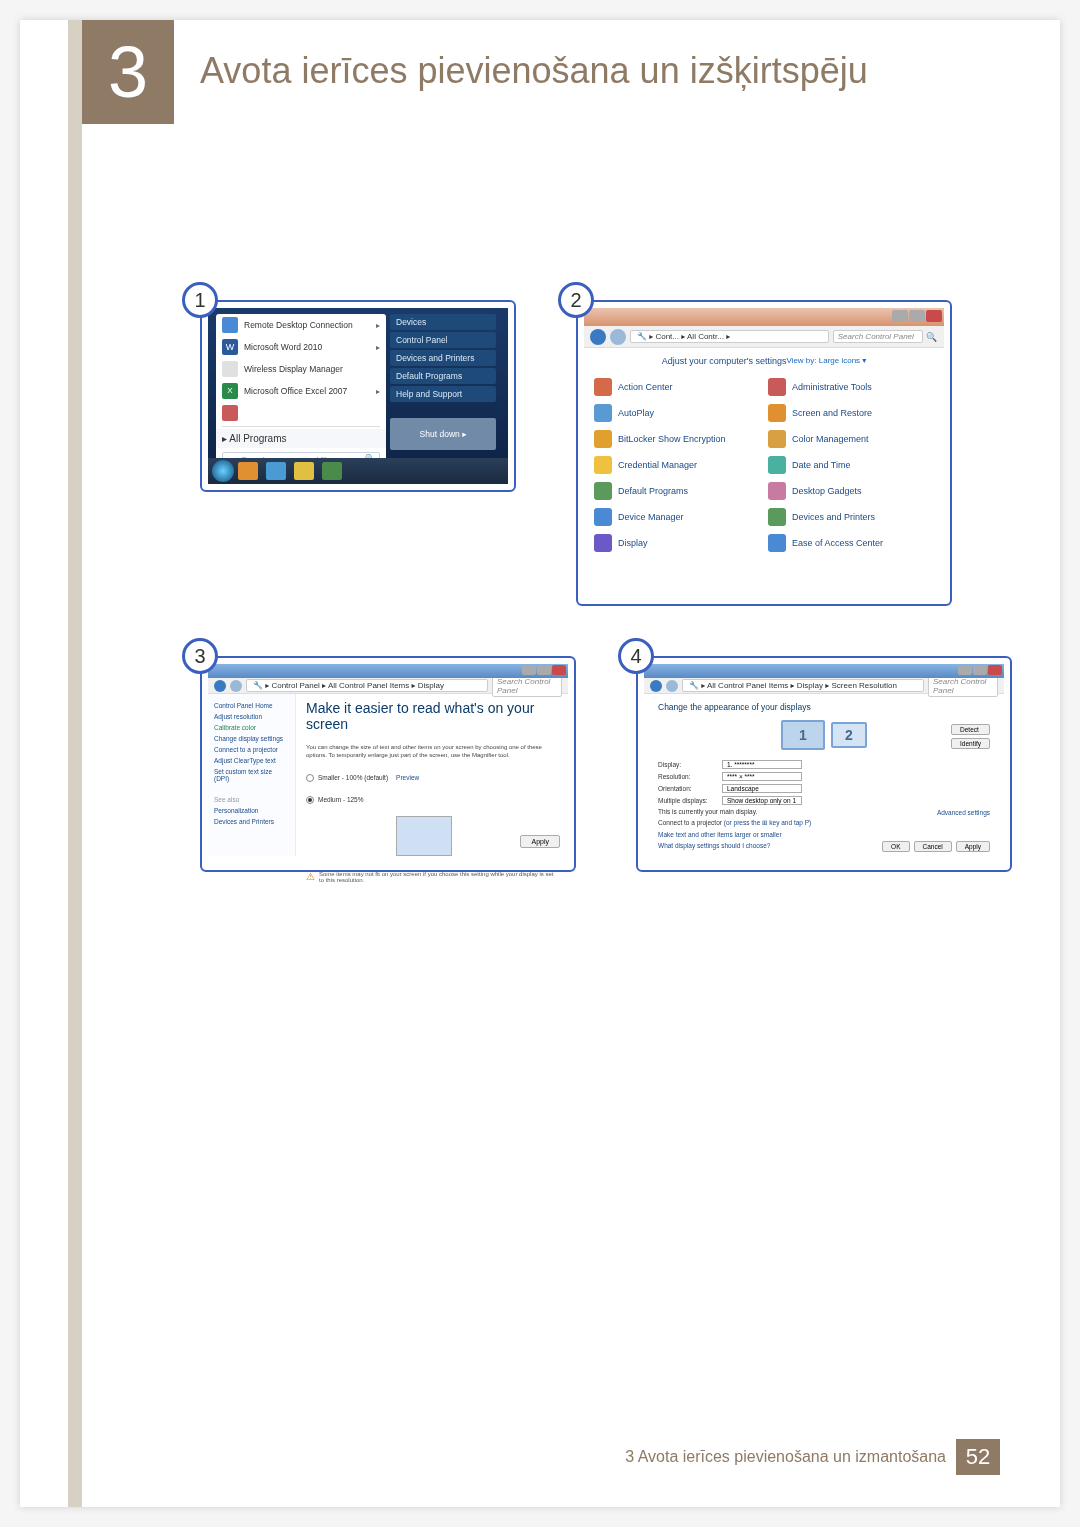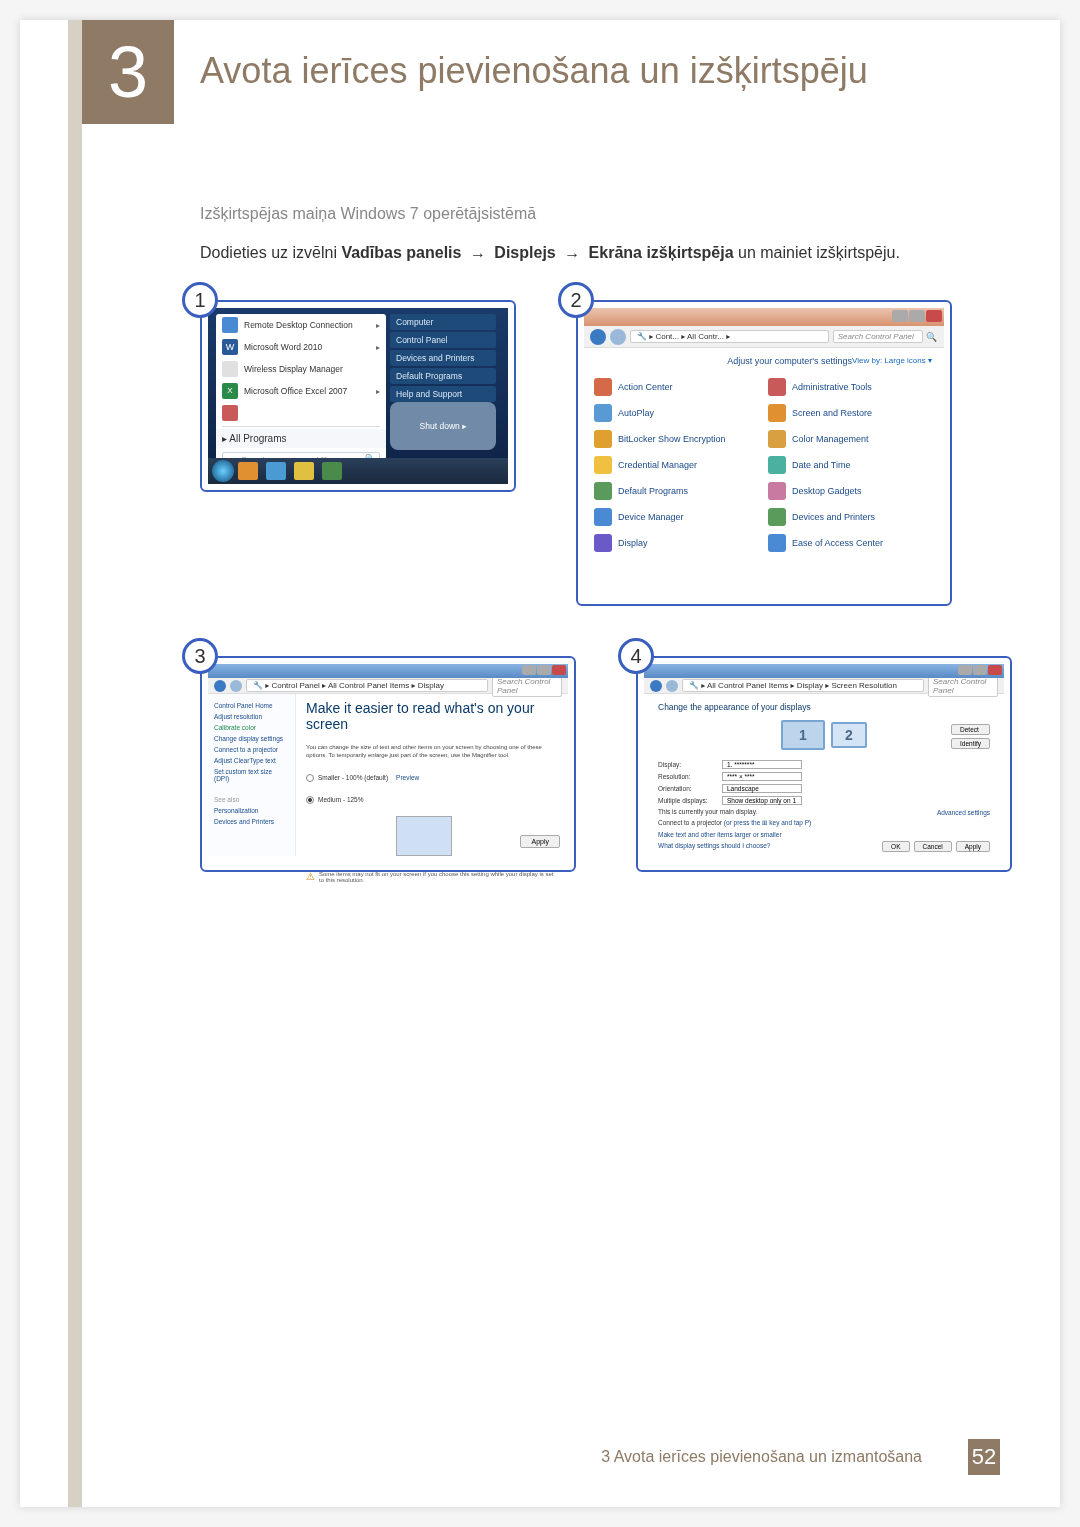--- a/index.html
+++ b/index.html
@@ -102,35 +102,35 @@
     .sm-left { position:absolute; left:8px; top:6px; width:170px; height:170px; background:#fff; border-radius:3px; }
     .sm-item { display:flex; align-items:center; padding:3px 6px; color:#333; font-size:8.5px; position:relative; }
     .sm-item .mi-ico { width:16px; height:16px; background:#e0e0e0; margin-right:6px; border-radius:2px; }
     .sm-item .chev { position:absolute; right:6px; font-size:8px; color:#666; }
     .sm-divider { height:1px; background:#ddd; margin:2px 6px; }
     .sm-allprogs { padding:4px 6px; background:#f5f7fa; color:#333; font-size:10px; }
     .sm-search { margin:4px 6px; padding:2px 18px; border:1px solid #c8d2e0; border-radius:2px; font-style:italic; color:#999; font-size:8px; position:relative; }
     .sm-search::after { content:"🔍"; position:absolute; right:4px; top:1px; font-size:8px; font-style:normal; }
     .sm-right { position:absolute; left:182px; top:6px; width:106px; }
     .sm-rbtn { background:#1e4a7a; color:#dbe8f5; padding:3px 6px; margin-bottom:2px; font-size:8.5px; border-radius:2px; }
-    .sm-shutdown { position:absolute; left:182px; bottom:34px; width:106px; background:#718aa8; color:#fff; padding:19px 6px; font-size:8.5px; border-radius:8px; text-align:center; }
+    .sm-shutdown { position:absolute; left:182px; bottom:34px; width:106px; background:#718aa8; color:#fff; padding:11px 6px; font-size:8.5px; border-radius:2px; text-align:center; }
     .taskbar { position:absolute; left:0; bottom:0; right:0; height:26px; background:linear-gradient(#2a3f5a,#1a2a3f); display:flex; align-items:center; padding-left:30px; gap:8px; }
     .taskbar .orb { width:22px; height:22px; background:radial-gradient(circle,#6bd0ff,#0a4a7a); border-radius:50%; position:absolute; left:4px; }
     .taskbar .ticon { width:20px; height:18px; border-radius:2px; }
     
     .shot2 { width:360px; height:290px; background:#fff; font-size:9px; position:relative; }
     .wtitle { height:18px; background:linear-gradient(#eac4b0,#d8936f); position:relative; }
     .wbtns { position:absolute; right:2px; top:2px; display:flex; gap:1px; }
     .wbtn { width:16px; height:12px; background:#aaa; border-radius:2px; }
     .wbtn.close { background:#c94a4a; }
     .addrbar { height:22px; background:#f0f0f0; display:flex; align-items:center; padding:0 6px; gap:4px; border-bottom:1px solid #ddd; }
     .navbtn { width:16px; height:16px; background:#3a7ac2; border-radius:50%; }
     .crumb { background:#fff; border:1px solid #ccc; padding:1px 6px; font-size:8px; border-radius:2px; flex:1; color:#333; }
     .searchfield { width:90px; background:#fff; border:1px solid #ccc; padding:1px 4px; font-size:8px; color:#888; font-style:italic; border-radius:2px; }
-    .cp-head { display:flex; justify-content:flex-end; padding:8px 12px; font-size:9px; }
+    .cp-head { display:flex; justify-content:center; padding:8px 12px; font-size:9px; }
     .cp-head .adjust { color:#1a4a8a; }
     .cp-head .viewby { color:#666; font-size:8px; }
     .cp-head .viewby span { color:#1a6ac2; }
     .cp-grid { display:flex; padding:0 10px; gap:8px; }
     .cp-col { flex:1; }
     .cp-link { display:flex; align-items:center; padding:4px 0; font-size:9px; color:#1a4a8a; }
     .cp-ico { width:18px; height:18px; margin-right:6px; border-radius:3px; }
     
     .shot3, .shot4 { width:360px; height:200px; background:#fff; font-size:7px; position:relative; }
     .w7title { height:14px; background:linear-gradient(#88b4e4,#5a8ac4); position:relative; }
@@ -178,43 +178,36 @@
       right: 60px;
       display: flex;
       align-items: center;
       gap: 10px;
       font-size: 16px;
     }
     .footer-text { color: #8e7a65; }
     .footer-pagenum {
       background: #8e7a65;
       color: #fff;
-      width: 32px;
+      width: 44px;
       height: 36px;
       display: flex;
       align-items: center;
       justify-content: center;
       font-size: 22px;
-      margin-left: 36px;
     }
   </style>
 </head>
 <body>
 
 <div class="page">
   <div class="sidebar-accent"></div>
   <div class="chapter-badge">3</div>
   <div class="page-title">Avota ierīces pievienošana un izšķirtspēju</div>
 
-  <div class="content">
-    <div class="subtitle">Izšķirtspējas maiņa Windows 7 operētājsistēmā</div>
-    <div class="instruction">
-      <span>Dodieties uz izvēlni </span><b>Vadības panelis</b><span class="arrow"> → </span><b>Displejs</b><span class="arrow"> → </span><b>Ekrāna izšķirtspēja</b><span> un mainiet izšķirtspēju.</span>
-    </div>
-  </div>
 
   <div class="screens">
 
     <div class="screen-row">
 
       <div class="screen-card">
         <div class="step-badge">1</div>
         <div class="card-body">
           <div class="shot1">
             <div class="sm-left">
@@ -238,21 +231,21 @@
                   <span class="chev">▸</span>
                 </div>
               <div class="sm-item">
                   <span class="mi-ico" style="background:#c85a5a"></span>
                 </div>
               <div class="sm-divider"></div>
               <div class="sm-allprogs">▸ <span>All Programs</span></div>
               <div class="sm-search">Search programs and files</div>
             </div>
             <div class="sm-right">
-              <div class="sm-rbtn">Computer</div>
+              <div class="sm-rbtn">Devices</div>
               <div class="sm-rbtn">Control Panel</div>
               <div class="sm-rbtn">Devices and Printers</div>
               <div class="sm-rbtn">Default Programs</div>
               <div class="sm-rbtn">Help and Support</div>
             </div>
             <div class="sm-shutdown"><span>Shut down</span> ▸</div>
             <div class="taskbar">
               <div class="orb"></div>
               <div class="ticon" style="background:#e09030"></div>
               <div class="ticon" style="background:#4a9ad4"></div>

